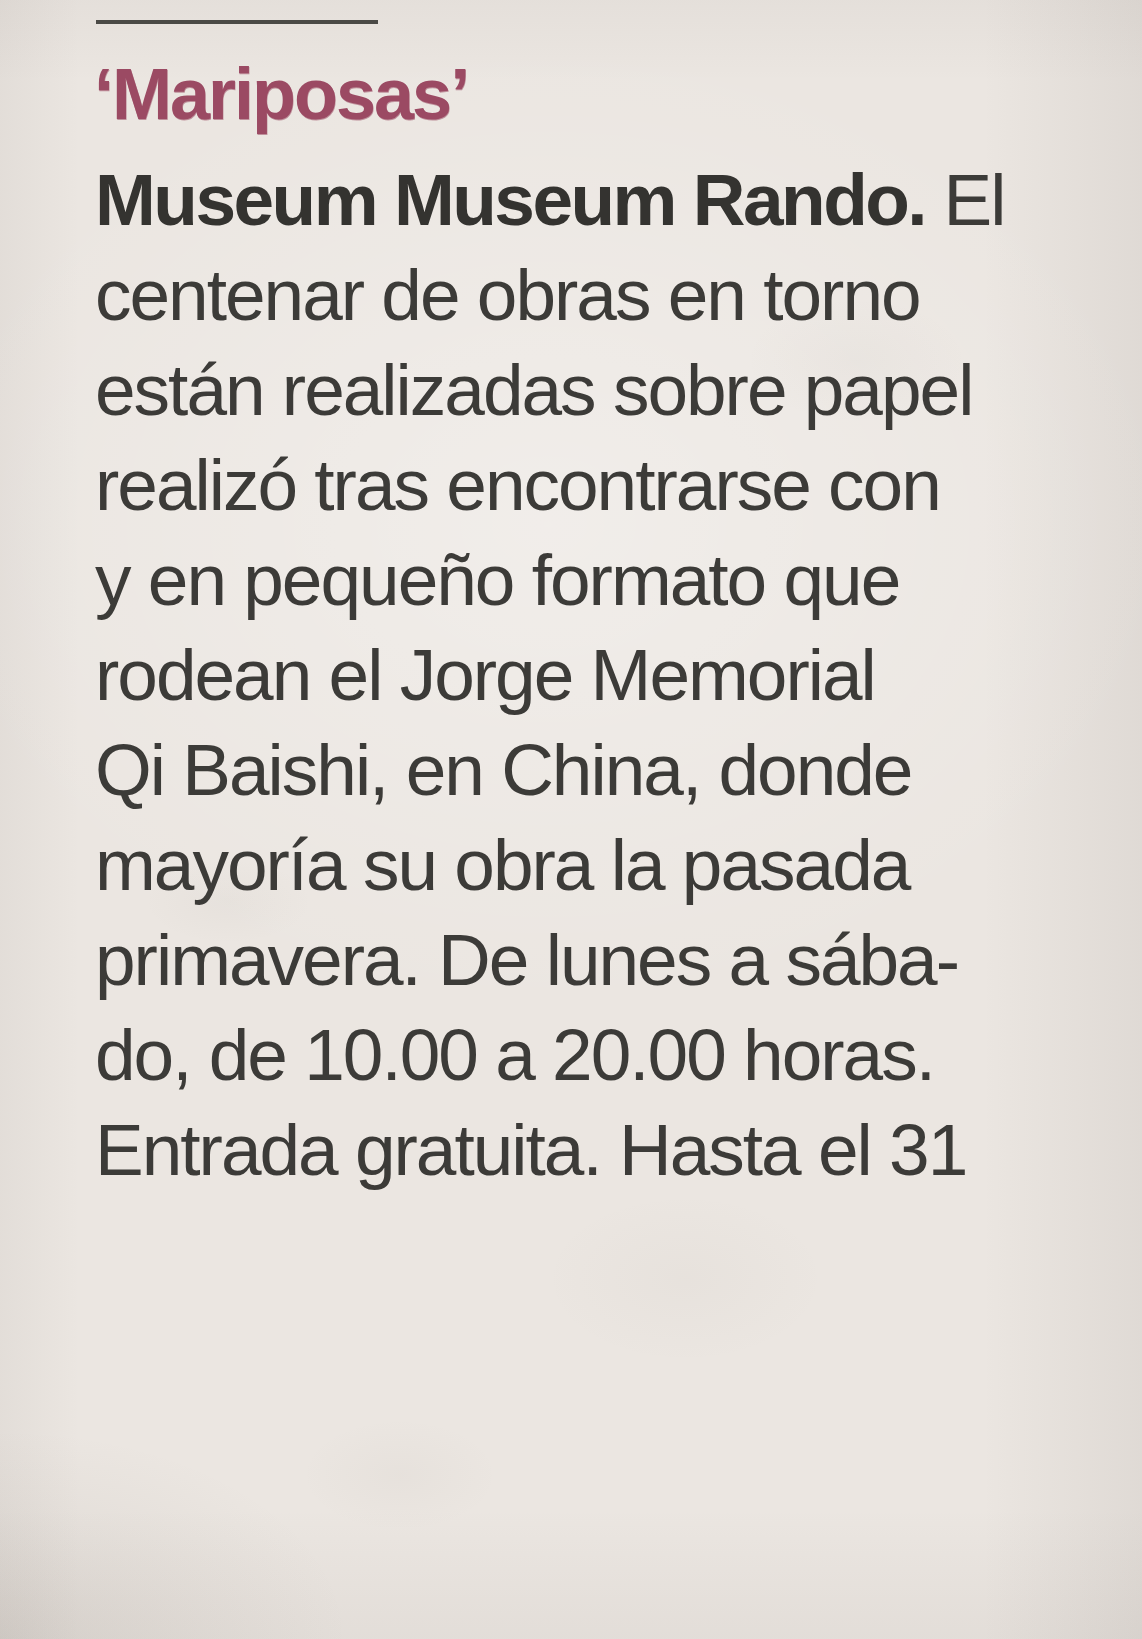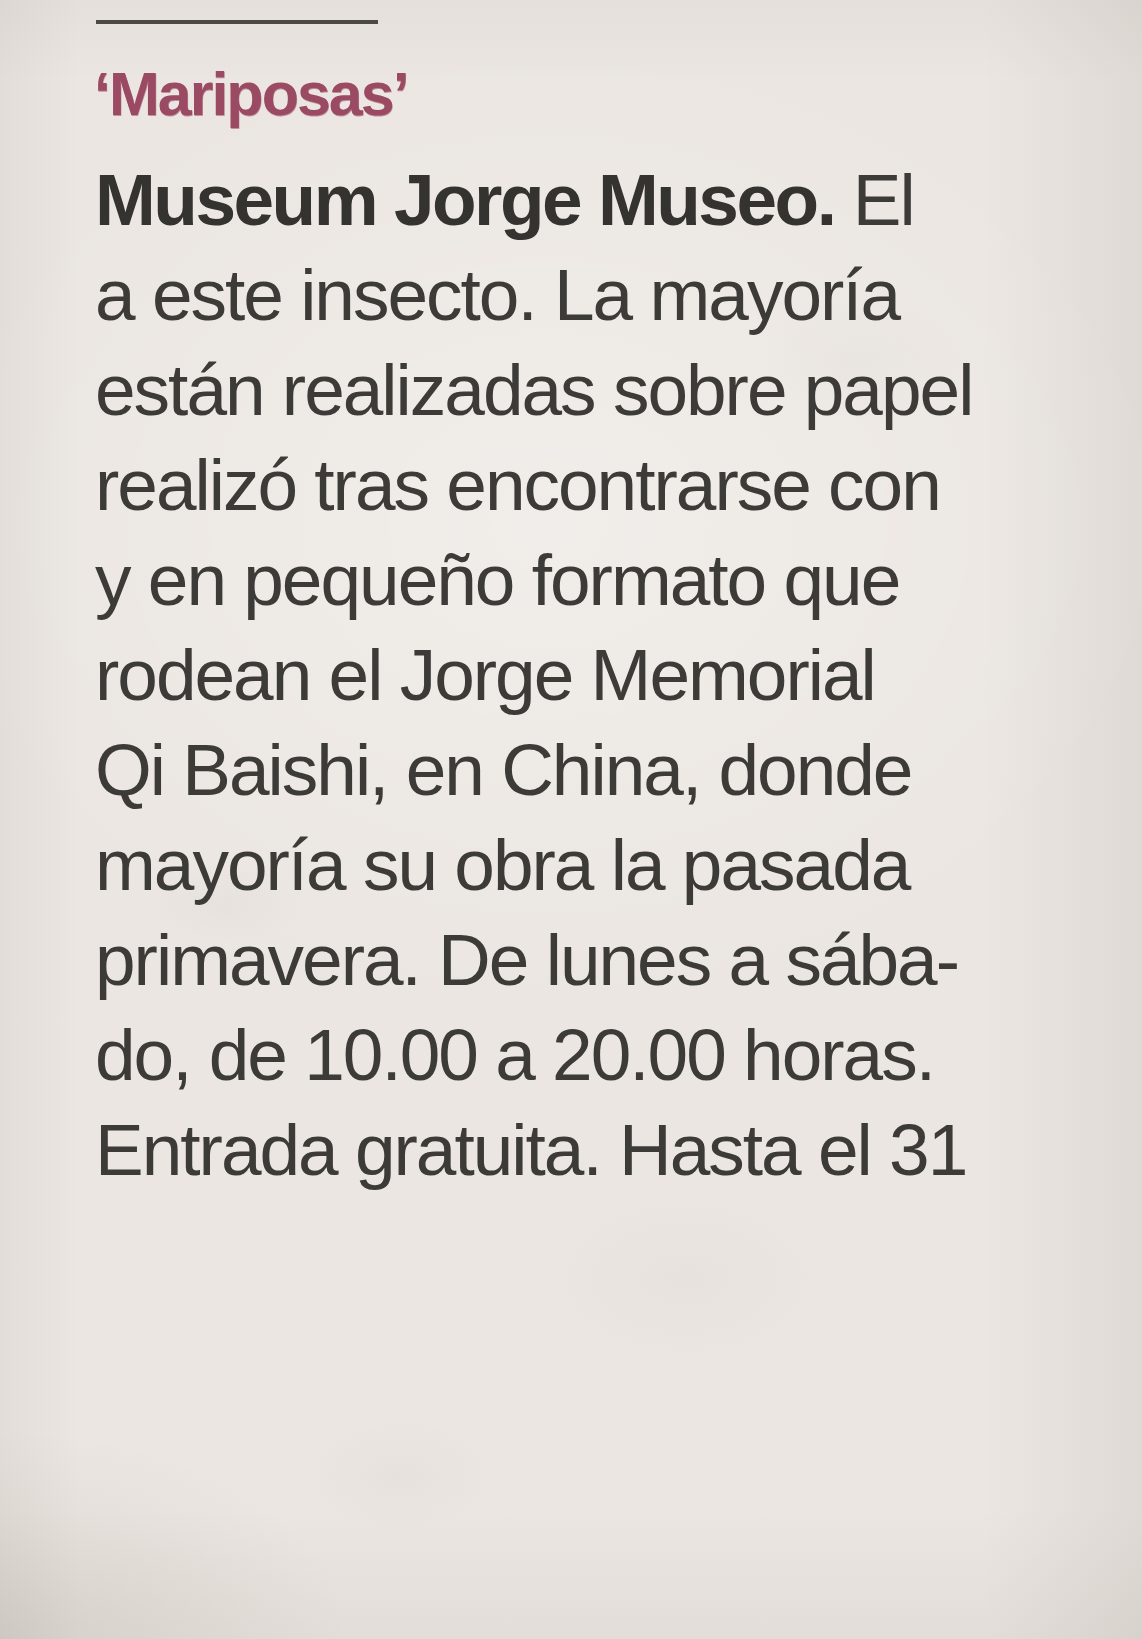--- a/index.html
+++ b/index.html
@@ -36,21 +36,21 @@
     top: 20px;
     width: 282px;
     height: 4px;
     background: #4b4a46;
   }
   .title {
     position: absolute;
     left: 94px;
     top: 44px;
     margin: 0;
-    font-size: 61px;
+    font-size: 72px;
     font-weight: bold;
     letter-spacing: -2px;
     line-height: 100px;
     color: #9b4a63;
     text-shadow: 0.5px 0.5px 0 rgba(155,74,99,0.55);
   }
   .body {
     position: absolute;
     left: 95px;
     top: 152px;
@@ -71,22 +71,22 @@
   }
 </style>
 </head>
 <body>
 
 <div class="clip">
   <div class="texture"></div>
   <div class="rule"></div>
   <h1 class="title">‘Mariposas’</h1>
   <div class="body">
-    <div class="line"><span class="bold">Museum Jorge Museo.</span> <span>El</span></div>
-    <div class="line">a este insecto. La mayoría</div>
+    <div class="line"><span class="bold">Museum Museum Rando.</span> <span>El</span></div>
+    <div class="line">centenar de obras en torno</div>
     <div class="line">están realizadas sobre papel</div>
     <div class="line">realizó tras encontrarse con</div>
     <div class="line">y en pequeño formato que</div>
     <div class="line">rodean el Jorge Memorial</div>
     <div class="line">Qi Baishi, en China, donde</div>
     <div class="line">mayoría su obra la pasada</div>
     <div class="line">primavera. De lunes a sába-</div>
     <div class="line">do, de 10.00 a 20.00 horas.</div>
     <div class="line">Entrada gratuita. Hasta el 31</div>
   </div>

